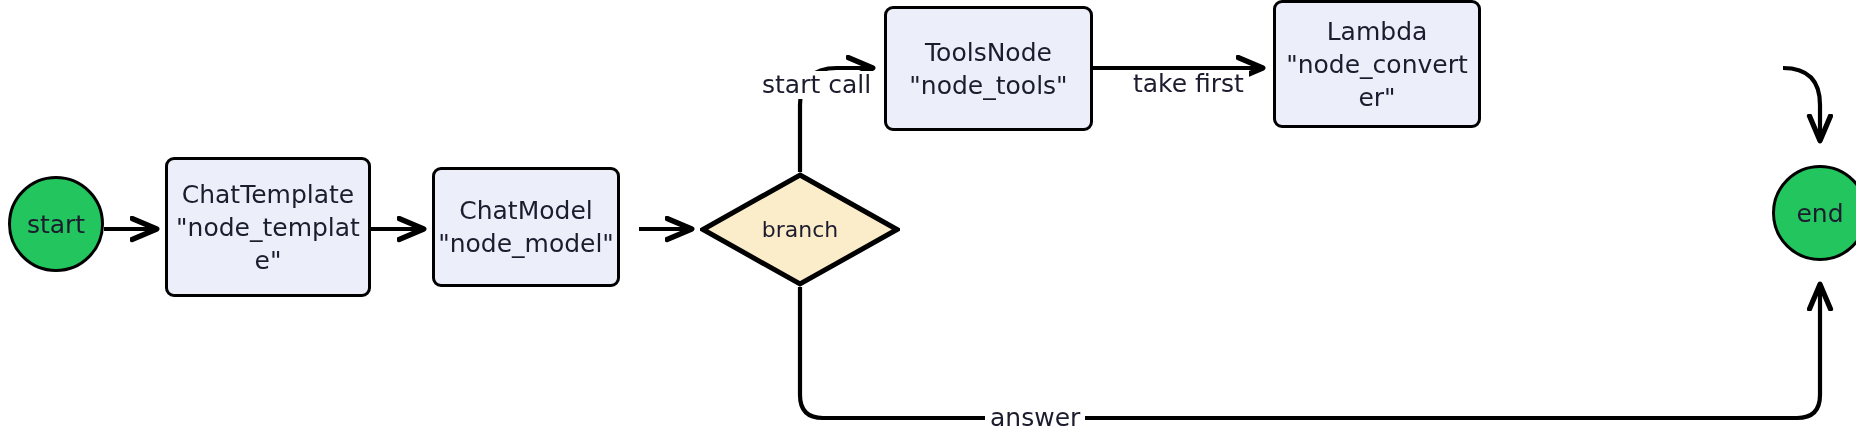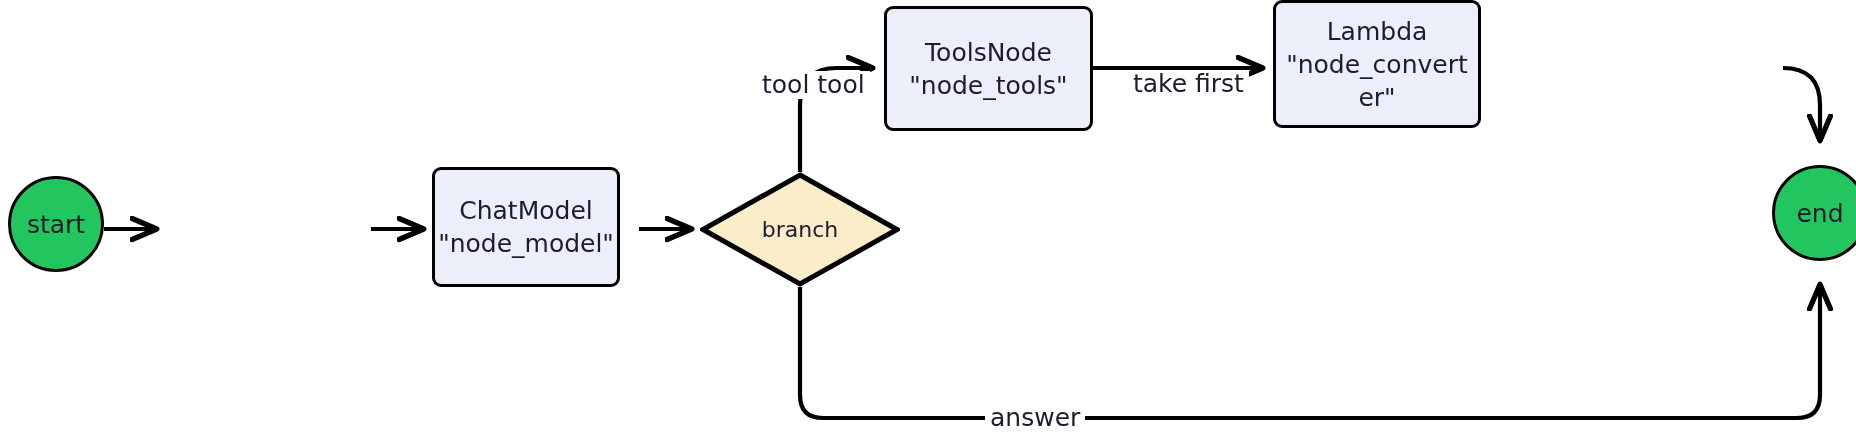--- a/index.html
+++ b/index.html
@@ -104,20 +104,25 @@
       <path d="M1483,68 Q1520,68 1520,105 L1520,140" marker-end="url(#arrowheadFill)" transform="translate(300,0)"></path>
 
       <path d="M800,287 L800,395 Q800,418 823,418 L1797,418 Q1820,418 1820,395 L1820,285" marker-end="url(#arrowheadFill)"></path>
     </g>
   </svg>
 
   <div class="node node-terminal" style="left:8px; top:176px; width:96px; height:96px;">
     <span class="nodelabel-line">start</span>
   </div>
 
+  <div class="node node-box" style="left:165px; top:157px; width:206px; height:140px; flex-direction:column;">
+    <span class="nodelabel-line">ChatTemplate</span>
+    <span class="nodelabel-line">"node_templat</span>
+    <span class="nodelabel-line">e"</span>
+  </div>
 
   <div class="node node-box" style="left:432px; top:167px; width:188px; height:120px; flex-direction:column;">
     <span class="nodelabel-line">ChatModel</span>
     <span class="nodelabel-line">"node_model"</span>
   </div>
 
   <div class="node node-decision" style="left:700px; top:172px; width:200px; height:115px;">
     <svg class="diamond-shape" viewBox="0 0 200 115" preserveAspectRatio="none" xmlns="http://www.w3.org/2000/svg">
       <polygon points="100,3 197,57.5 100,112 3,57.5" fill="#fbecca" stroke="#000000" stroke-width="5" stroke-linejoin="miter" vector-effect="non-scaling-stroke"></polygon>
     </svg>
@@ -132,19 +137,19 @@
   <div class="node node-box" style="left:1273px; top:0; width:208px; height:128px; flex-direction:column;">
     <span class="nodelabel-line">Lambda</span>
     <span class="nodelabel-line">"node_convert</span>
     <span class="nodelabel-line">er"</span>
   </div>
 
   <div class="node node-terminal" style="left:1772px; top:165px; width:96px; height:96px;">
     <span class="nodelabel-line">end</span>
   </div>
 
-  <div class="edge-label" style="left:757px; top:71px;">tool tool</div>
+  <div class="edge-label" style="left:757px; top:71px;">start call</div>
 
   <div class="edge-label" style="left:1128px; top:70px;">take first</div>
 
   <div class="edge-label" style="left:985px; top:384px;margin-top:20px;">answer</div>
 
 </div>
 
 </body></html>

